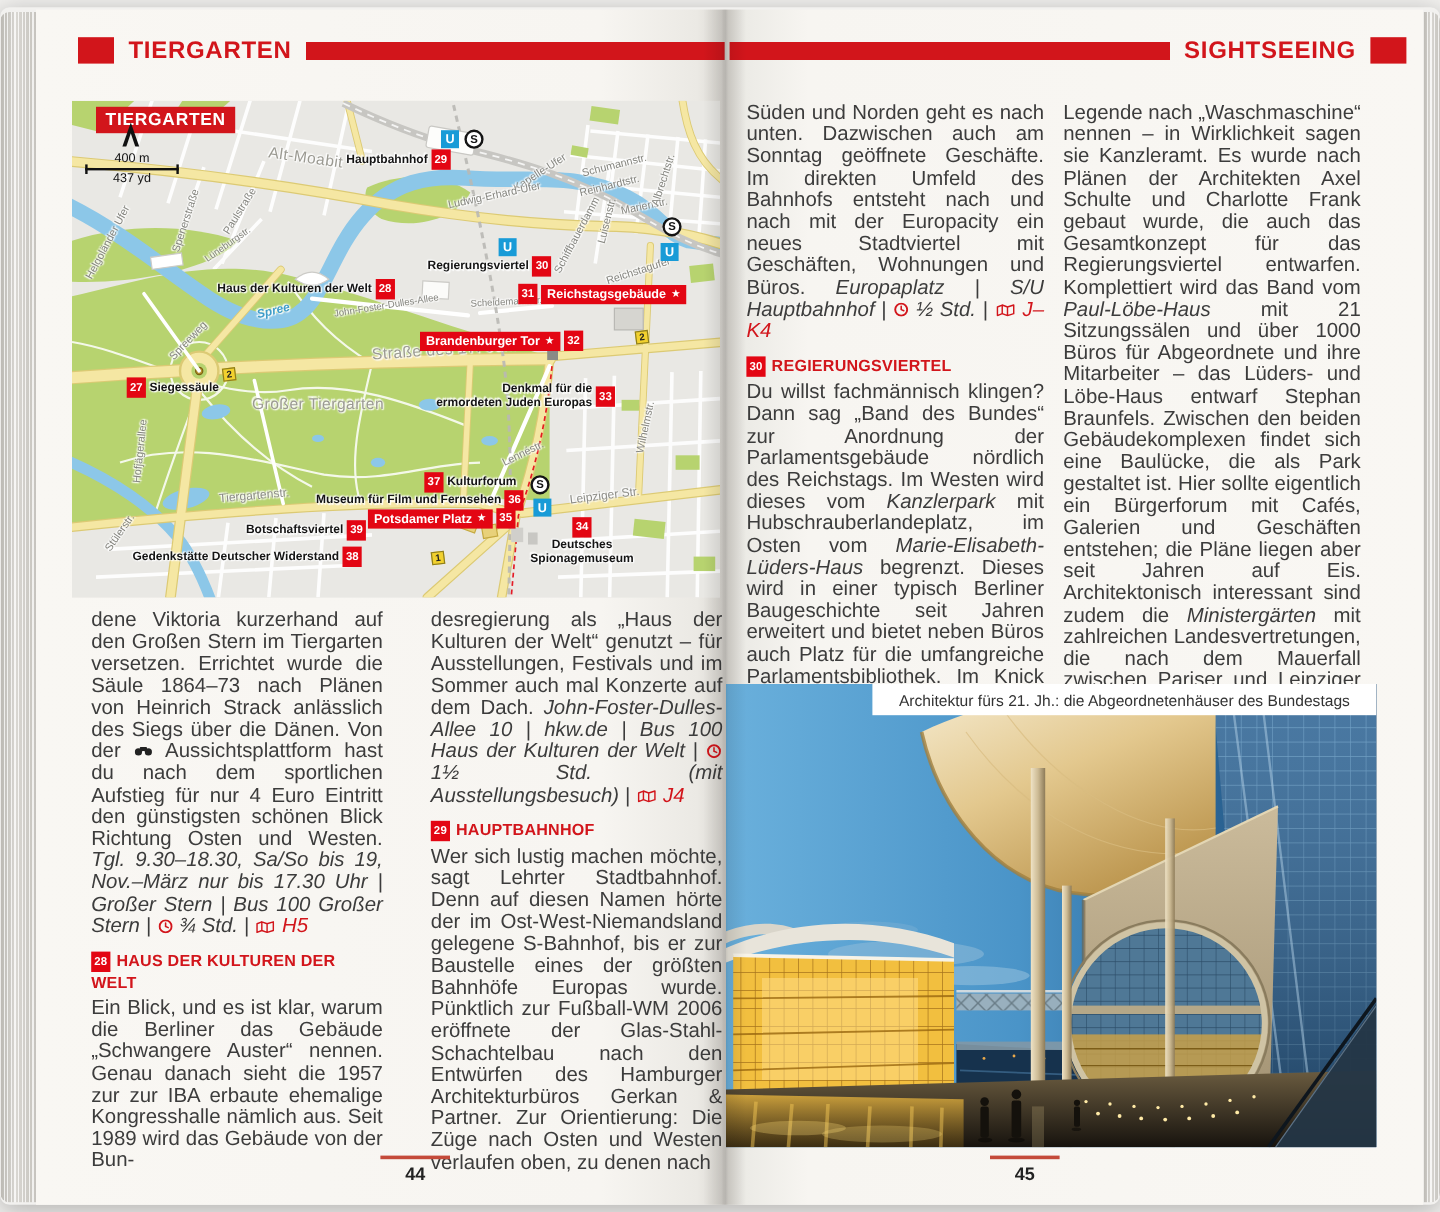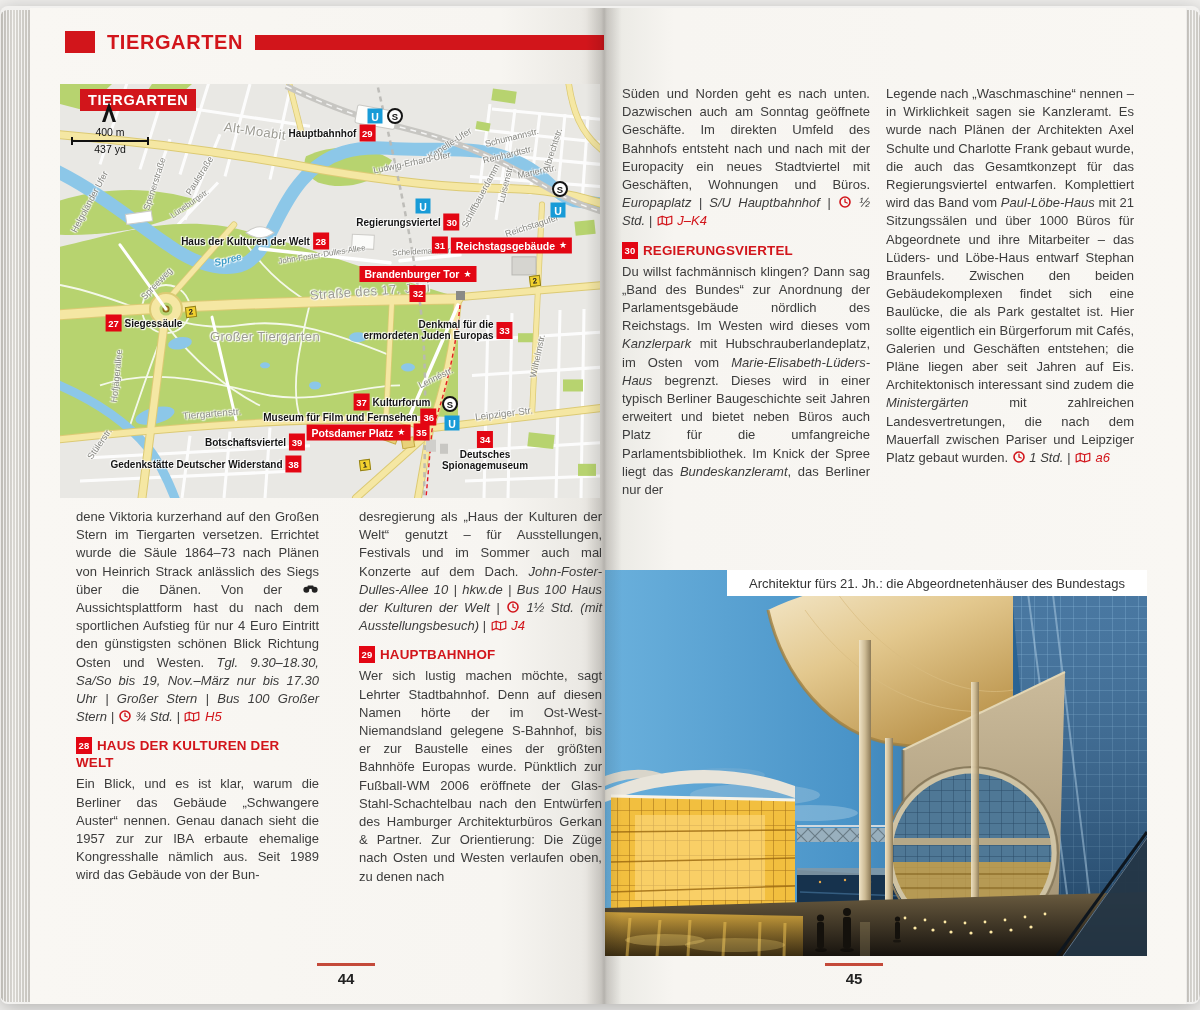--- a/index.html
+++ b/index.html
@@ -55,21 +55,21 @@
 .st-U{width:15px;height:15px;background:#189bd7;color:#fff;font-size:10.5px}
 .st-S{width:16px;height:16px;background:#fff;border:2px solid #141414;border-radius:50%;color:#141414;font-size:9.5px}
 .bus{width:11px;height:11px;background:#f2d12e;border:1px solid #8f7f1e;color:#222;font-size:8px;font-weight:bold;
  display:flex;align-items:center;justify-content:center;transform:translate(-50%,-50%) rotate(-7deg)}
 
 .cols{position:absolute;display:flex}
 .cols-l{left:46px;top:500px;width:526px;gap:40px}
 .cols-l .col{width:250px}
 .cols-r{left:18px;top:77px;width:512px;gap:16px}
 .cols-r .col{width:248px}
-.para{font-size:13px;line-height:18.2px;color:#3c3c3c;text-align:justify;hyphens:auto;-webkit-hyphens:auto}
+.para{font-size:17px;line-height:18.2px;color:#3c3c3c;text-align:justify;hyphens:auto;-webkit-hyphens:auto}
 .poih{color:#d2151b;font-size:13.4px;line-height:17px;margin:11px 0 4px;font-weight:bold;letter-spacing:.2px}
 .poih .pbadge{display:inline-flex;margin-right:5px;vertical-align:1px}
 .it{font-style:italic}
 .rd{color:#d2151b}
 .ic{display:inline-block;vertical-align:-1px;margin:0 1px}
 .ic svg{display:block}
 .ic-clock{width:12px;height:12px}
 .ic-map{width:16px;height:11px}
 .ic-bino{width:15px;height:10px;vertical-align:0}
 
@@ -285,21 +285,21 @@
             <span class="plabel" style="text-align: center;">Deutsches
 Spionagemuseum</span>
           </div>
           <div class="hl" style="left: 442px; top: 161px; transform: translate(-50%, -50%);">
             <span class="pbadge">31</span>
             <span class="hlbox">
               <span>Reichstagsgebäude</span>
               <span class="star">★</span>
             </span>
           </div>
-          <div class="hl" style="left: 358px; top: 200px; transform: translate(-50%, -50%); flex-direction: column;">
+          <div class="hl" style="left: 358px; top: 200px; transform: translate(-50%, -50%);">
             <span class="hlbox">
               <span>Brandenburger Tor</span>
               <span class="star">★</span>
             </span>
             <span class="pbadge">32</span>
           </div>
           <div class="hl" style="left: 308px; top: 348px; transform: translate(-50%, -50%);">
             <span class="hlbox">
               <span>Potsdamer Platz</span>
               <span class="star">★</span>
@@ -347,20 +347,25 @@
         </div>
     </div>
 
     <div class="footer footer-l">
       <span class="fline"></span>
       <span class="pg">44</span>
     </div>
   </div>
 
   <div class="page page-r">
+    <div class="hdr hdr-r">
+      <span class="hdr-bar"></span>
+      <span class="hdr-title">SIGHTSEEING</span>
+      <span class="hdr-sq"></span>
+    </div>
 
     <div class="cols cols-r">
       <div class="col">
           <p class="para"><span>Süden und Norden geht es nach unten. Dazwischen auch am Sonntag geöffnete Geschäfte. Im direkten Umfeld des Bahnhofs entsteht nach und nach mit der Europacity ein neues Stadtviertel mit Geschäften, Wohnungen und Büros. </span><span class="it ">Europaplatz | S/U Hauptbahnhof | </span><span class="ic ic-clock"><svg viewBox="0 0 12 12">
                 <circle cx="6" cy="6" r="5" fill="none" stroke="#d2151b" stroke-width="1.6"></circle>
                 <path d="M6 3.2 V6 L8.2 7" fill="none" stroke="#d2151b" stroke-width="1.3" stroke-linecap="round"></path>
               </svg></span><span class="it "> ½ Std. | </span><span class="ic ic-map"><svg viewBox="0 0 20 14">
                 <path d="M1.5,3.5 L6.5,1.5 L6.5,10.5 L1.5,12.5 Z M6.5,1.5 L12,3.5 L12,12.5 L6.5,10.5 Z M12,3.5 L18.5,1.5 L18.5,10.5 L12,12.5 Z" fill="none" stroke="#d2151b" stroke-width="1.5" stroke-linejoin="round"></path>
               </svg></span><span class="it rd"> J–K4</span></p>
           <h3 class="poih"><span class="pbadge">30</span><span class="ht">REGIERUNGSVIERTEL</span></h3>

